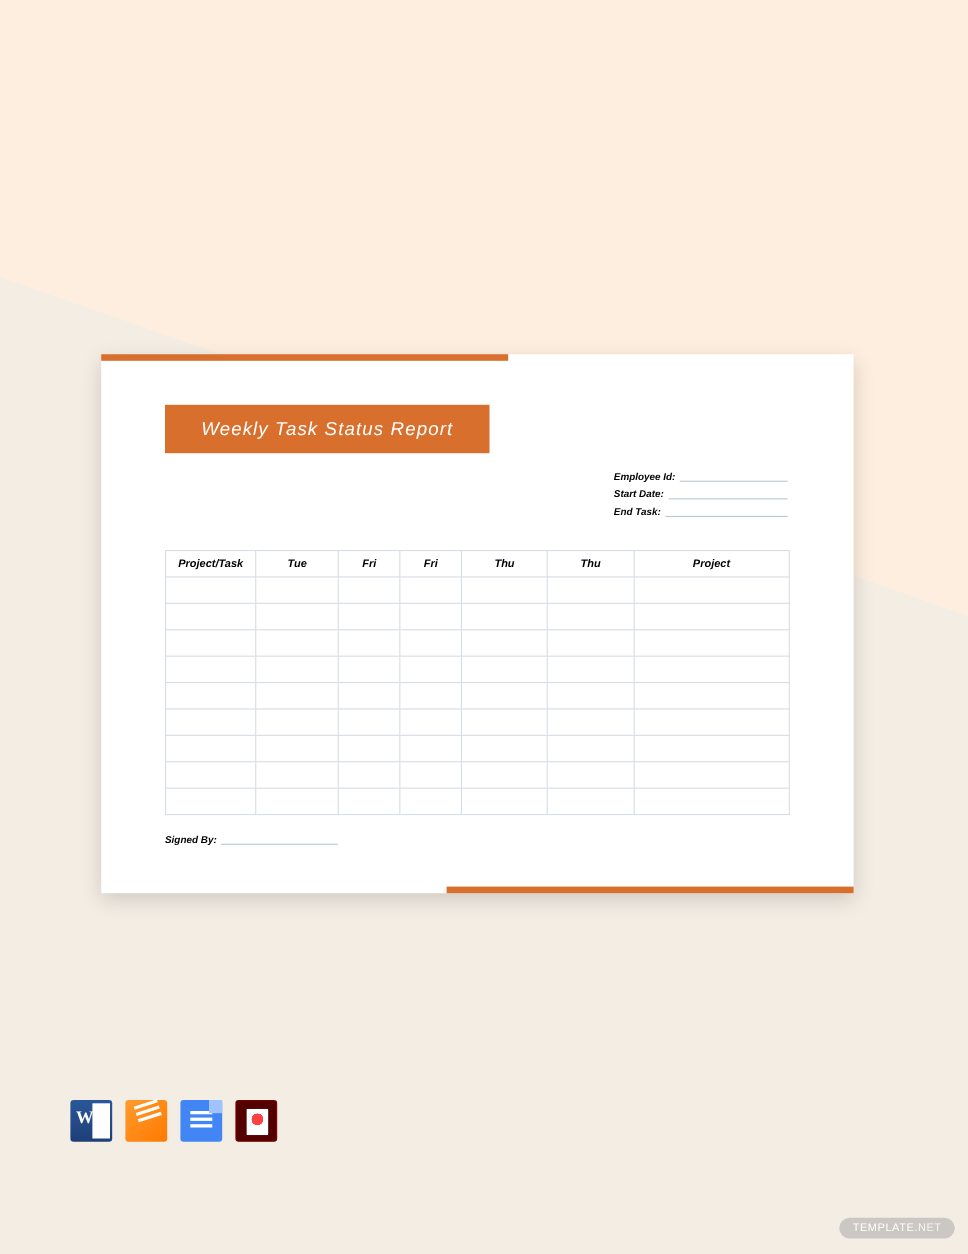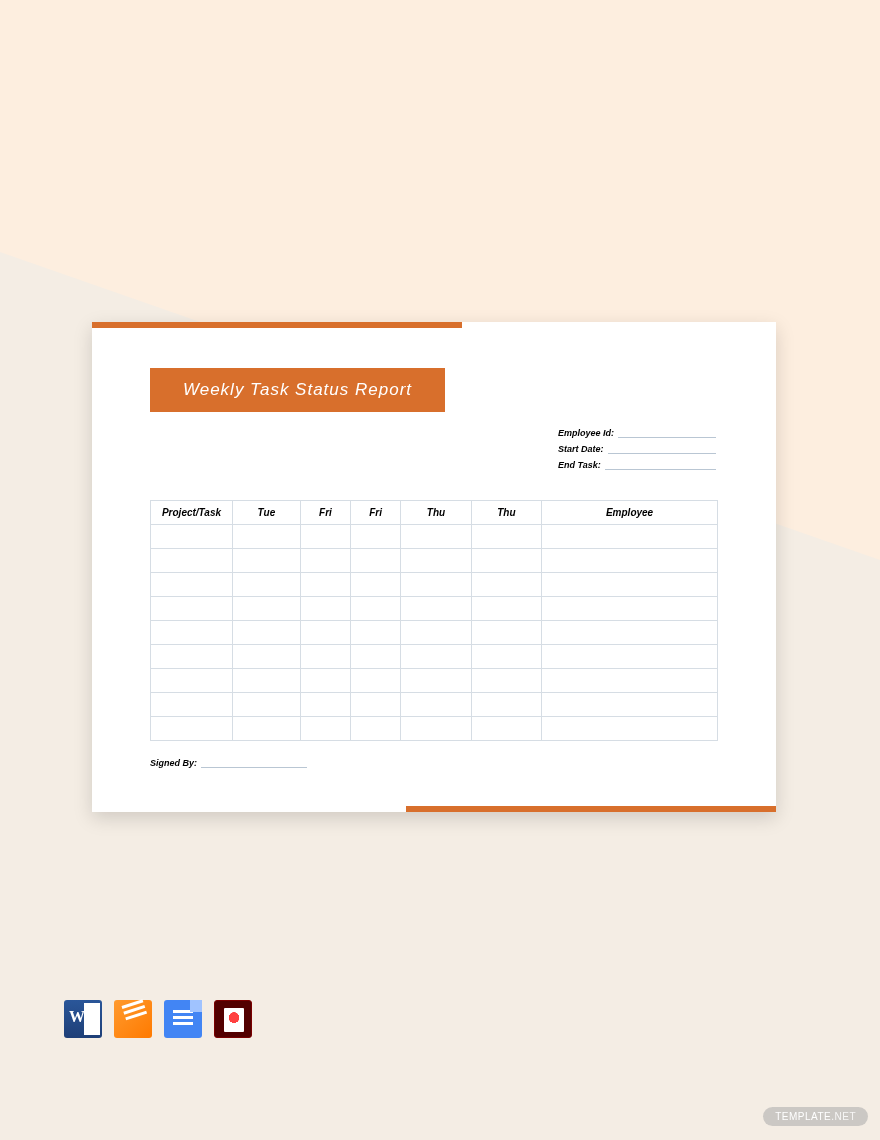--- a/index.html
+++ b/index.html
@@ -216,21 +216,21 @@
 
   <table class="grid">
     <thead>
       <tr>
         <th>Project/Task</th>
         <th>Tue</th>
         <th>Fri</th>
         <th>Fri</th>
         <th>Thu</th>
         <th>Thu</th>
-        <th>Employee</th>
+        <th>Project</th>
       </tr>
     </thead>
     <tbody>
         <tr>
           <td></td>
           <td></td>
           <td></td>
           <td></td>
           <td></td>
           <td></td>

